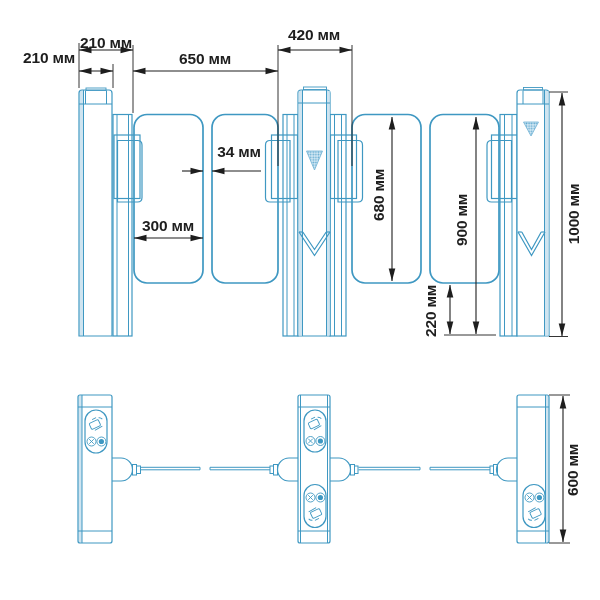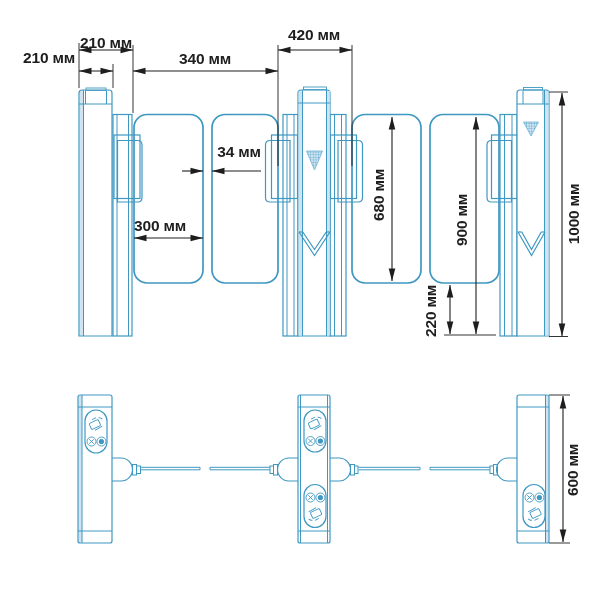--- a/index.html
+++ b/index.html
@@ -269,22 +269,22 @@
     <polygon points="562,336 558.7,323.5 565.3,323.5" stroke="none"></polygon>
 
     <line x1="563" y1="396" x2="563" y2="542"></line>
     <polygon points="563,396 559.7,408.5 566.3,408.5" stroke="none"></polygon>
     <polygon points="563,542 559.7,529.5 566.3,529.5" stroke="none"></polygon>
   </g>
 </svg>
 
 <div class="dim" style="left:49px;top:58px">210 мм</div>
 <div class="dim" style="left:106px;top:43px">210 мм</div>
-<div class="dim" style="left:205px;top:59px">340 мм</div>
+<div class="dim" style="left:205px;top:59px">650 мм</div>
 <div class="dim" style="left:314px;top:35px">420 мм</div>
 <div class="dim" style="left:239px;top:152px">34 мм</div>
-<div class="dim" style="left:160px;top:226px">300 мм</div>
+<div class="dim" style="left:168px;top:226px">300 мм</div>
 <div class="dim rot" style="left:379px;top:195px">680 мм</div>
 <div class="dim rot" style="left:462px;top:220px">900 мм</div>
 <div class="dim rot" style="left:431px;top:311px">220 мм</div>
 <div class="dim rot" style="left:574px;top:214px">1000 мм</div>
 <div class="dim rot" style="left:573px;top:470px">600 мм</div>
 </div>
 
 </body></html>

